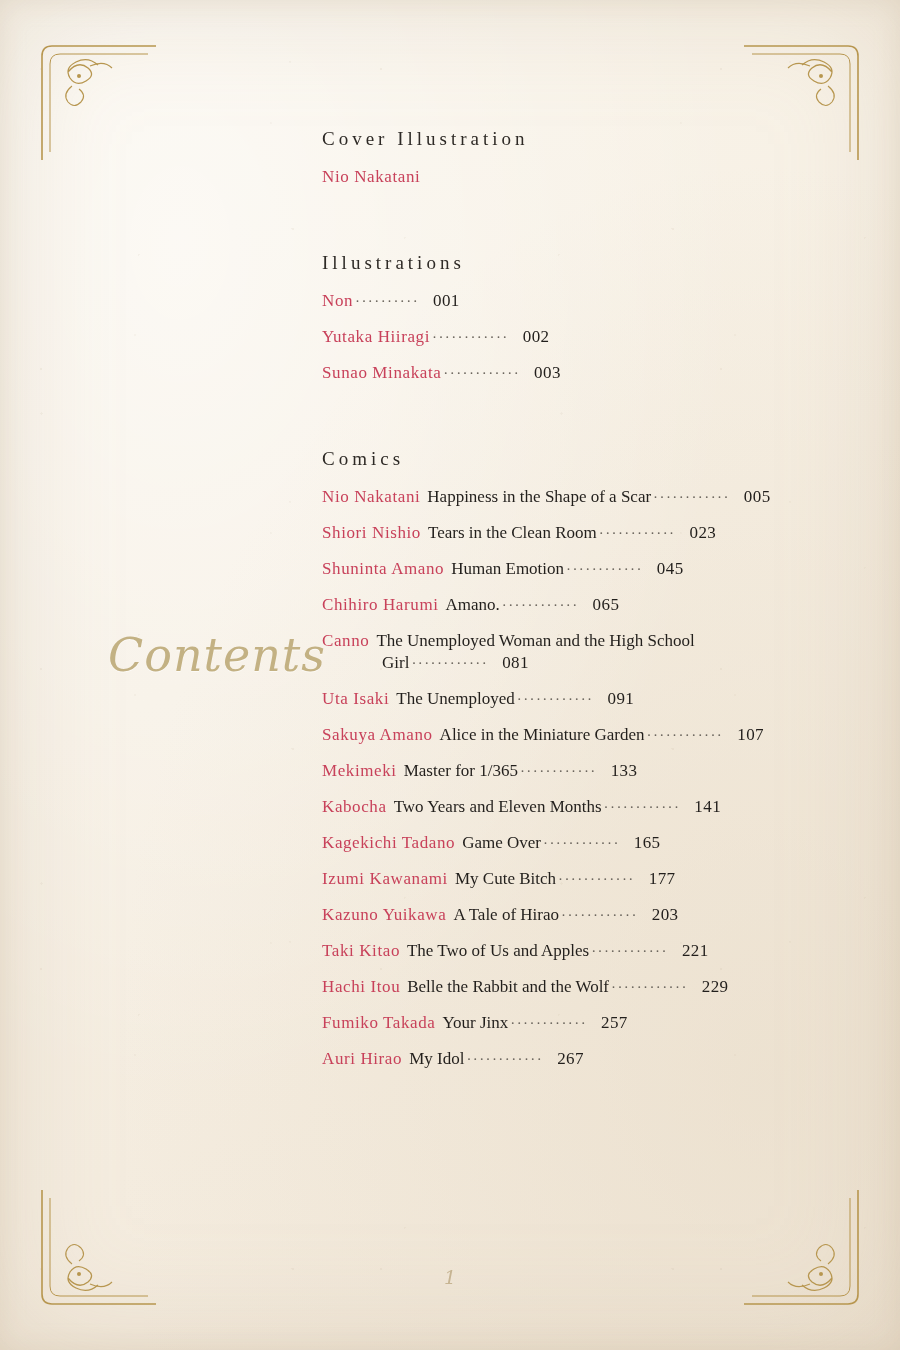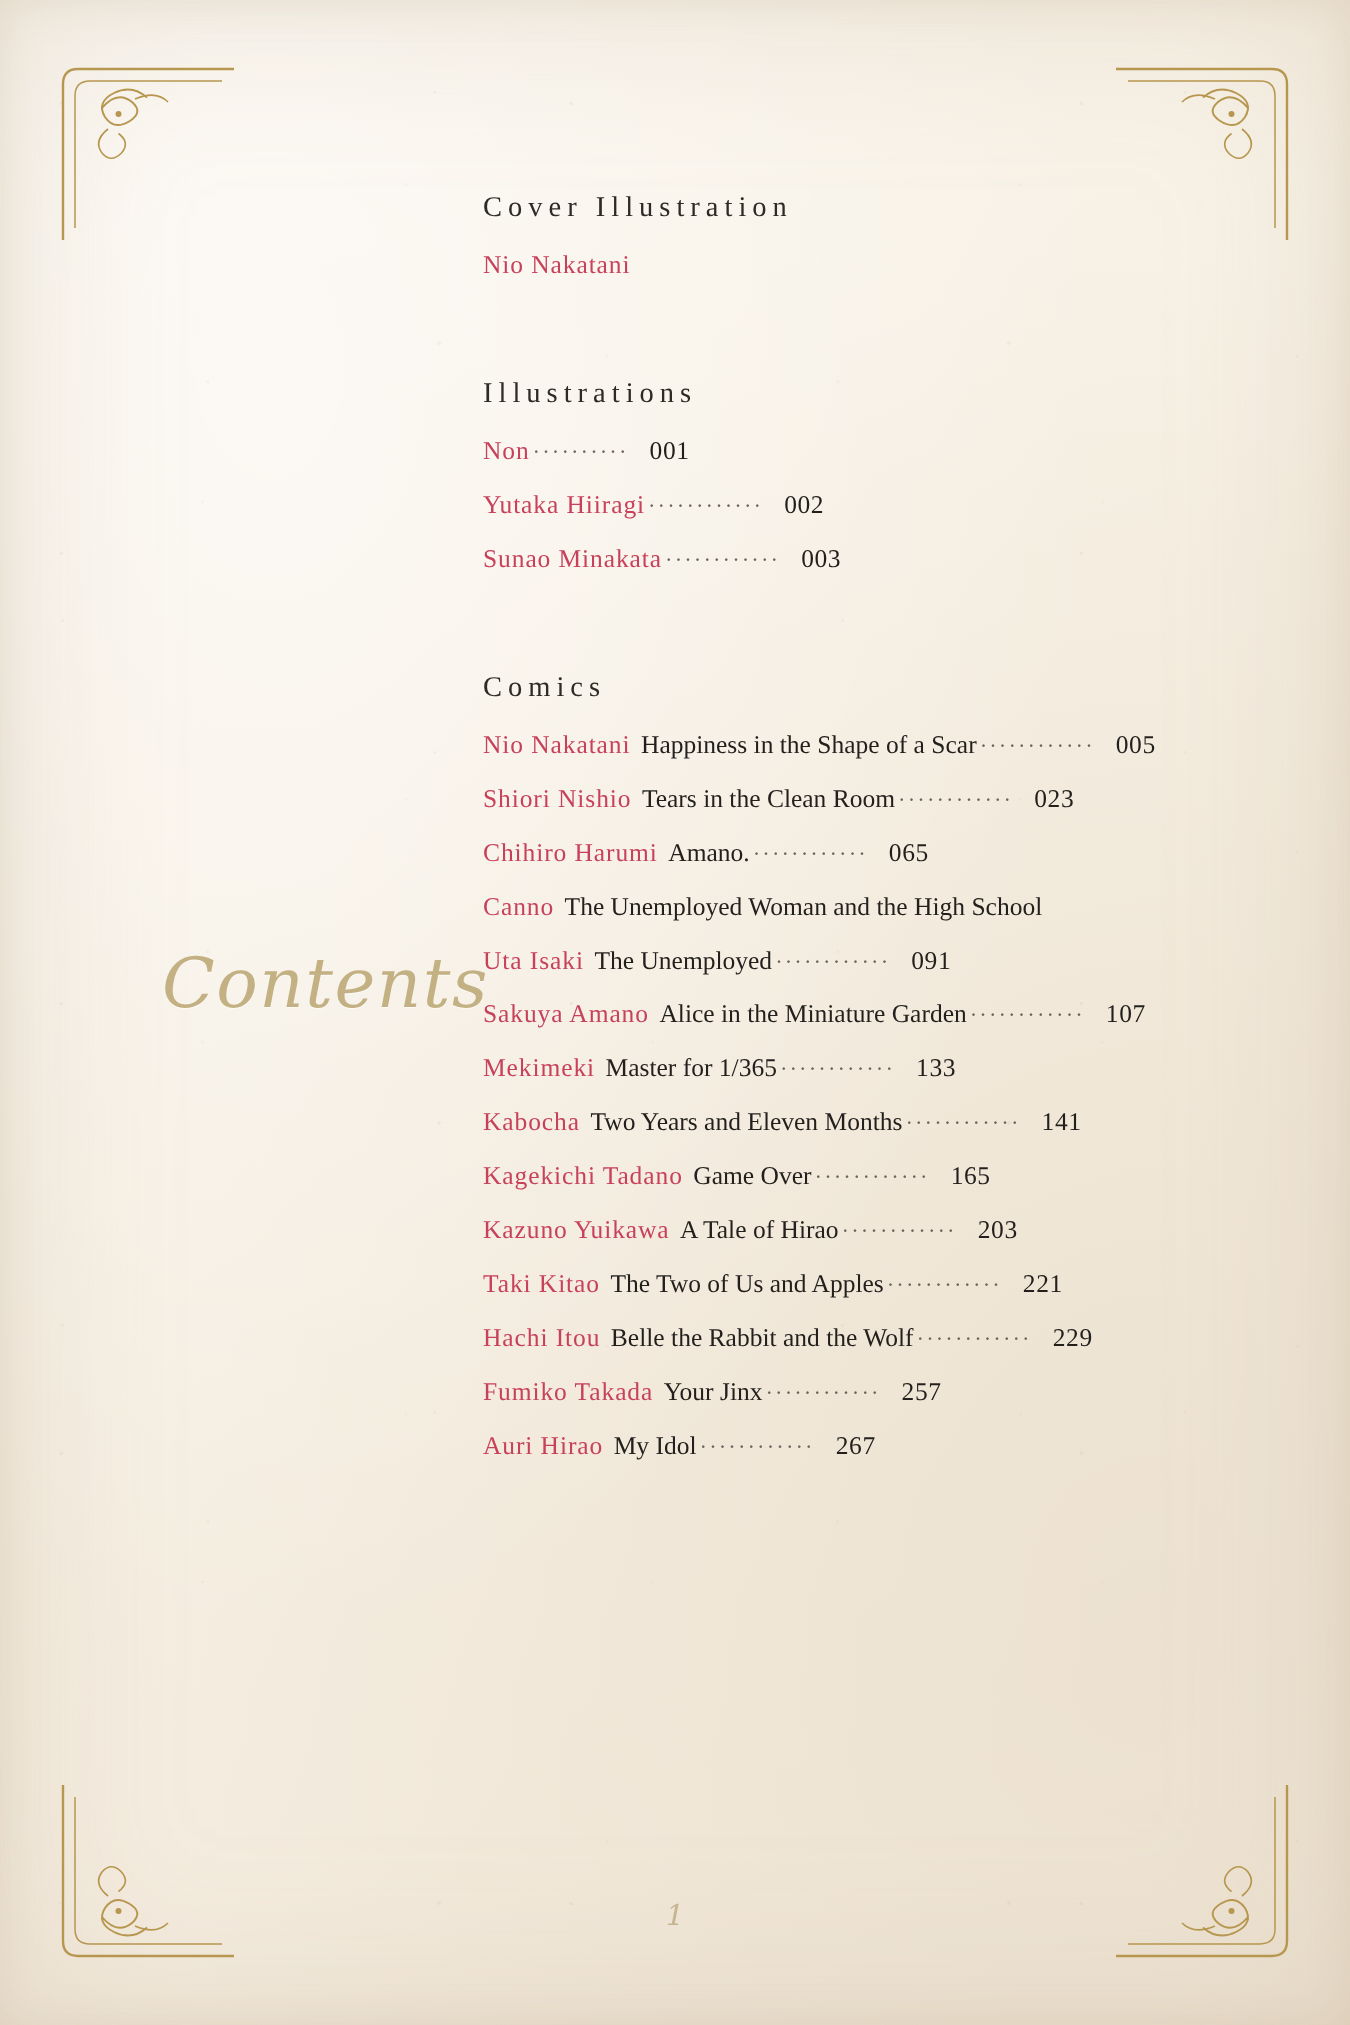--- a/index.html
+++ b/index.html
@@ -216,27 +216,31 @@
       <div class="section-title">Comics</div>
 
       <div class="entry" style="padding-left:0;">
         <span class="author">Nio Nakatani</span><span class="title-txt">Happiness in the Shape of a Scar</span><span class="leader">············</span><span class="pagenum">005</span>
       </div>
 
       <div class="entry" style="padding-left:0;">
         <span class="author">Shiori Nishio</span><span class="title-txt">Tears in the Clean Room</span><span class="leader">············</span><span class="pagenum">023</span>
       </div>
 
+      <div class="entry" style="padding-left:0;">
+        <span class="author">Shuninta Amano</span><span class="title-txt">Human Emotion</span><span class="leader">············</span><span class="pagenum">045</span>
+      </div>
 
       <div class="entry" style="padding-left:0;">
         <span class="author">Chihiro Harumi</span><span class="title-txt">Amano.</span><span class="leader">············</span><span class="pagenum">065</span>
       </div>
 
       <div class="entry" style="padding-left:0;">
         <span class="author">Canno</span><span class="title-txt">The Unemployed Woman and the High School</span>
+        <span class="cont-line"><span class="title-txt" style="margin-left:0;">Girl</span><span class="leader">············</span><span class="pagenum">081</span></span>
       </div>
 
       <div class="entry" style="padding-left:0;">
         <span class="author">Uta Isaki</span><span class="title-txt">The Unemployed</span><span class="leader">············</span><span class="pagenum">091</span>
       </div>
 
       <div class="entry" style="padding-left:0;">
         <span class="author">Sakuya Amano</span><span class="title-txt">Alice in the Miniature Garden</span><span class="leader">············</span><span class="pagenum">107</span>
       </div>
 
@@ -245,20 +249,23 @@
       </div>
 
       <div class="entry" style="padding-left:0;">
         <span class="author">Kabocha</span><span class="title-txt">Two Years and Eleven Months</span><span class="leader">············</span><span class="pagenum">141</span>
       </div>
 
       <div class="entry" style="padding-left:0;">
         <span class="author">Kagekichi Tadano</span><span class="title-txt">Game Over</span><span class="leader">············</span><span class="pagenum">165</span>
       </div>
 
+      <div class="entry" style="padding-left:0;">
+        <span class="author">Izumi Kawanami</span><span class="title-txt">My Cute Bitch</span><span class="leader">············</span><span class="pagenum">177</span>
+      </div>
 
       <div class="entry" style="padding-left:0;">
         <span class="author">Kazuno Yuikawa</span><span class="title-txt">A Tale of Hirao</span><span class="leader">············</span><span class="pagenum">203</span>
       </div>
 
       <div class="entry" style="padding-left:0;">
         <span class="author">Taki Kitao</span><span class="title-txt">The Two of Us and Apples</span><span class="leader">············</span><span class="pagenum">221</span>
       </div>
 
       <div class="entry" style="padding-left:0;">

